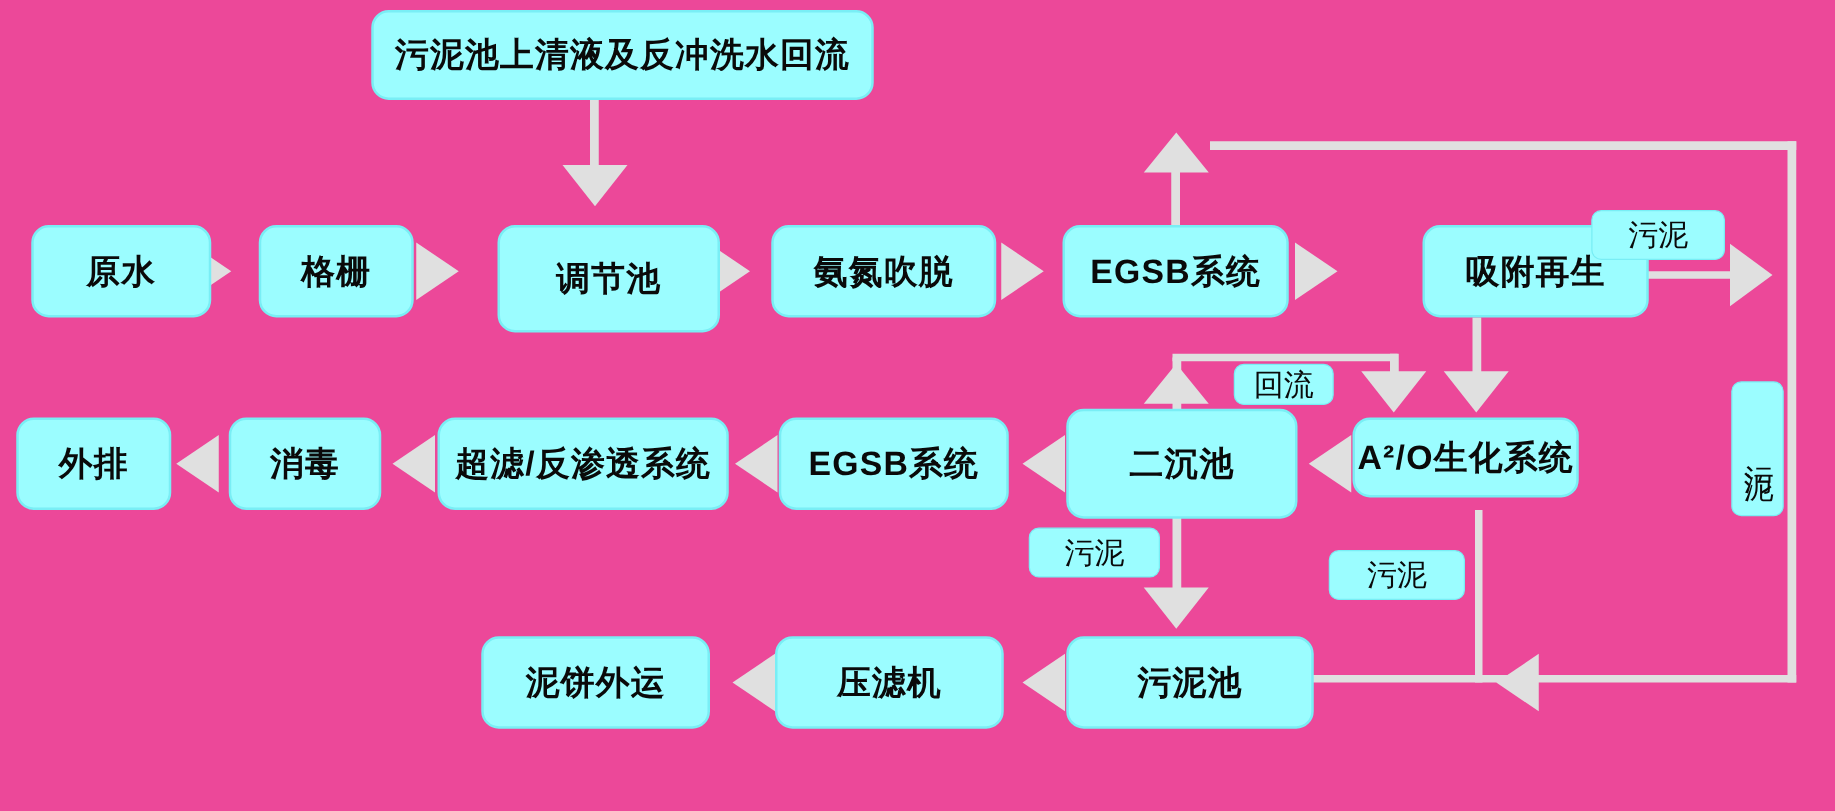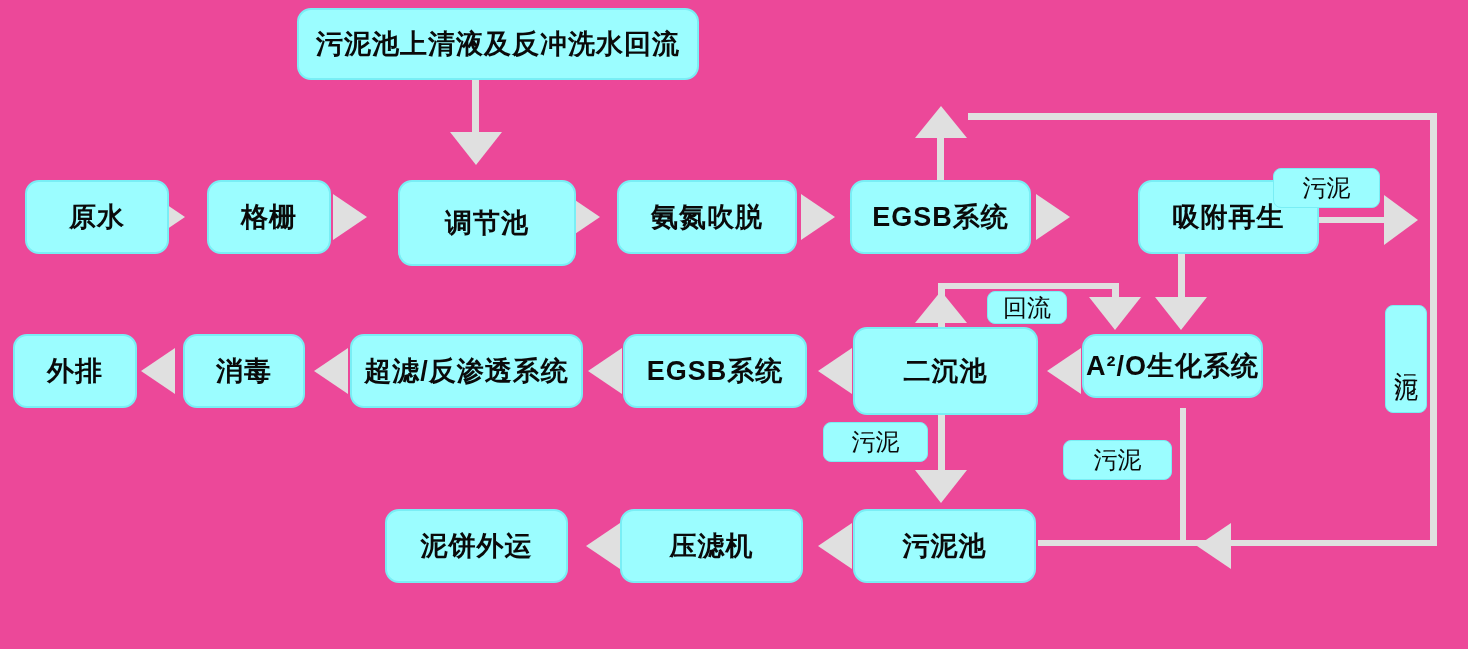--- a/index.html
+++ b/index.html
@@ -99,21 +99,21 @@
 
   <div class="node" style="left:13px;top:334px;width:124px;height:74px">外排</div>
   <div class="node" style="left:183px;top:334px;width:122px;height:74px">消毒</div>
   <div class="node" style="left:350px;top:334px;width:233px;height:74px">超滤/反渗透系统</div>
   <div class="node" style="left:623px;top:334px;width:184px;height:74px">EGSB系统</div>
   <div class="node" style="left:853px;top:327px;width:185px;height:88px">二沉池</div>
   <div class="node" style="left:1082px;top:334px;width:181px;height:64px">A²/O生化系统</div>
 
   <div class="node" style="left:385px;top:509px;width:183px;height:74px">泥饼外运</div>
   <div class="node" style="left:620px;top:509px;width:183px;height:74px">压滤机</div>
-  <div class="node" style="left:853px;top:509px;width:183px;height:74px">污泥池</div>
+  <div class="node" style="left:853px;top:509px;width:198px;height:74px">污泥池</div>
 
   <div class="tag" style="left:1273px;top:168px;width:107px;height:40px">污泥</div>
   <div class="tag" style="left:987px;top:291px;width:80px;height:33px">回流</div>
   <div class="tag vert" style="left:1385px;top:305px;width:42px;height:108px">污泥</div>
   <div class="tag" style="left:823px;top:422px;width:105px;height:40px">污泥</div>
   <div class="tag" style="left:1063px;top:440px;width:109px;height:40px">污泥</div>
 
 </div>
 
 </body></html>

